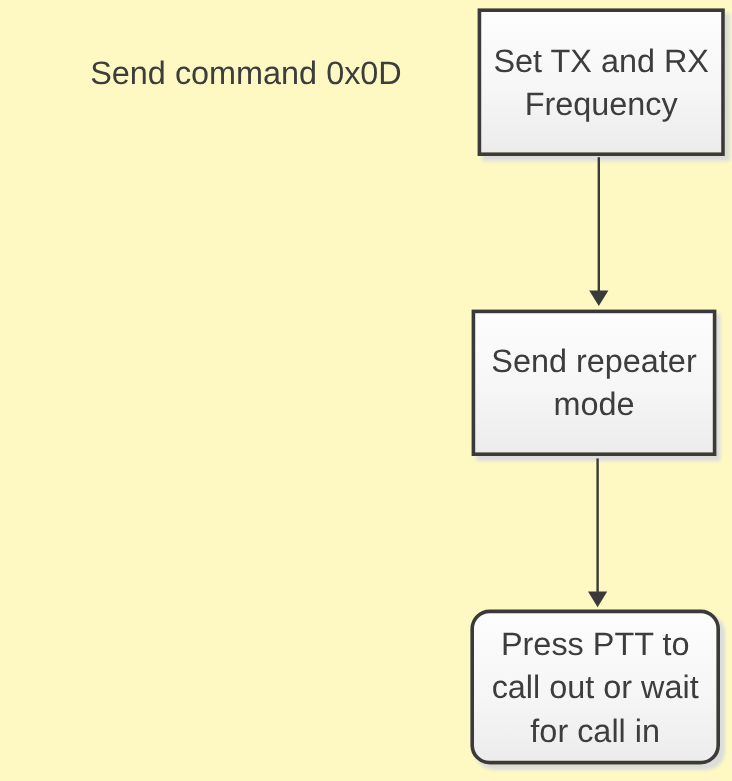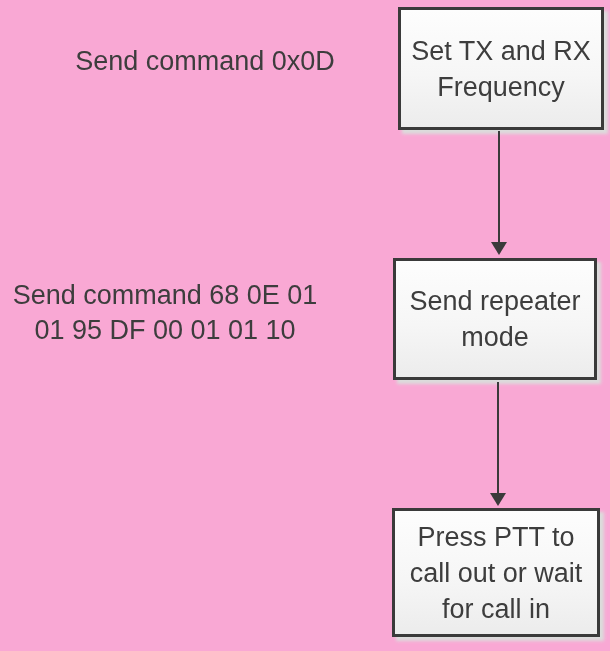--- a/index.html
+++ b/index.html
@@ -4,21 +4,21 @@
 <style>
   html, body {
     margin: 0;
     padding: 0;
     background: #ffffff;
   }
   .canvas {
     position: relative;
     width: 610px;
     height: 651px;
-    background: #f9a8d4;
+    background: #fef9c3;
     font-family: "Liberation Sans", sans-serif;
     color: #3d3d3d;
     overflow: hidden;
   }
   .cmd-label {
     position: absolute;
     text-align: center;
     font-size: 27px;
     line-height: 35px;
     color: #3d3d3d;
@@ -44,21 +44,21 @@
     align-items: center;
     justify-content: center;
     text-align: center;
     font-size: 27px;
     line-height: 36px;
     color: #3d3d3d;
     white-space: pre-line;
   }
   .node-1 { left: 398px; top: 7px;   width: 206px; height: 123px; }
   .node-2 { left: 393px; top: 258px; width: 204px; height: 122px; }
-  .node-3 { left: 392px; top: 508px; width: 208px; height: 129px; }
+  .node-3 { left: 392px; top: 508px; width: 208px; height: 129px; border-radius: 16px; }
   .arrow-line {
     position: absolute;
     width: 2px;
     background: #3a3a3a;
   }
   .arrow-head {
     position: absolute;
     width: 0;
     height: 0;
     border-left: 8px solid transparent;
@@ -70,22 +70,20 @@
   .arrow2-line { left: 497px; top: 382px; height: 112px; }
   .arrow2-head { left: 490px; top: 493px; }
 </style>
 </head>
 <body>
 
 <div class="canvas">
 
   <div class="cmd-label cmd-label-1">Send command 0x0D</div>
 
-  <div class="cmd-label cmd-label-2">Send command 68 0E 01
-01 95 DF 00 01 01 10</div>
 
   <div class="node node-1">
     <span>Set TX and RX
 Frequency</span>
   </div>
 
   <div class="node node-2">
     <span>Send repeater
 mode</span>
   </div>

